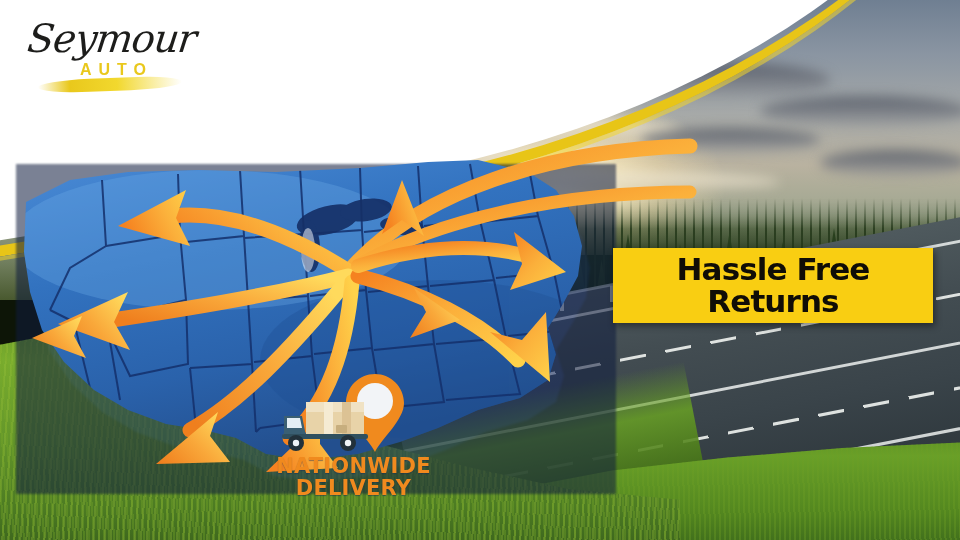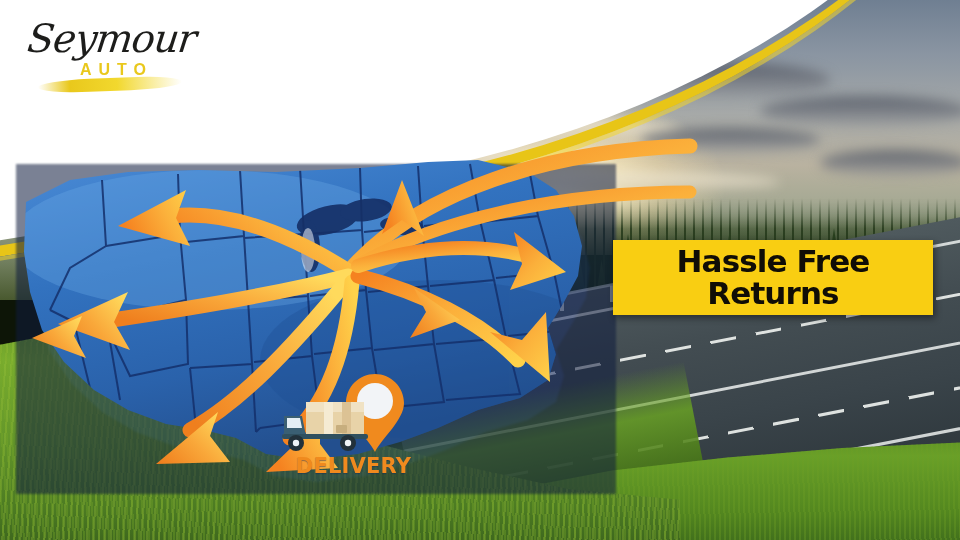--- a/index.html
+++ b/index.html
@@ -198,21 +198,21 @@
     align-items:center;
     justify-content:center;
     font-family:"DejaVu Sans", sans-serif;
     font-weight:bold;
     text-align:center;
     line-height:1.02;
     box-shadow:2px 3px 7px rgba(0,0,0,.45);
   }
   .banner span { display:block; width:100%; }
   #banner-1 { left:607px; top:121px;  width:328px; height:96px;  font-size:31px; letter-spacing:-.9px; }
-  #banner-2 { left:613px; top:240px;  width:320px; height:75px;  font-size:31px; letter-spacing:-.9px; }
+  #banner-2 { left:613px; top:248px;  width:320px; height:75px;  font-size:31px; letter-spacing:-.9px; }
   #banner-3 { left:606px; top:351px;  width:330px; height:104px; font-size:31px; letter-spacing:-.9px; }
   #banner-1 span:nth-child(1){ margin-bottom:2px; }
   #banner-3 span:nth-child(1){ margin-bottom:3px; }
 </style>
 </head>
 <body>
 
 <div id="stage">
 
   <div class="bg-layer">
@@ -434,20 +434,21 @@
       <path d="M7,20 L20,20 L22,30 L7,30 Z" fill="#e3eef5"></path>
       <rect x="2" y="36" width="86" height="5" rx="2" fill="#30505f"></rect>
 
       <circle cx="16" cy="45" r="8" fill="#22313a"></circle>
       <circle cx="16" cy="45" r="3.2" fill="#eef3f6"></circle>
       <circle cx="68" cy="45" r="8" fill="#22313a"></circle>
       <circle cx="68" cy="45" r="3.2" fill="#eef3f6"></circle>
     </svg>
 
     <div class="nationwide">
+      <div class="l1">NATIONWIDE</div>
       <div class="l2">DELIVERY</div>
     </div>
   </div>
 
   <div class="logo">
     <div class="logo-swoosh"></div>
     <div class="logo-name">Seymour</div>
     <div class="logo-auto">AUTO</div>
   </div>
 

